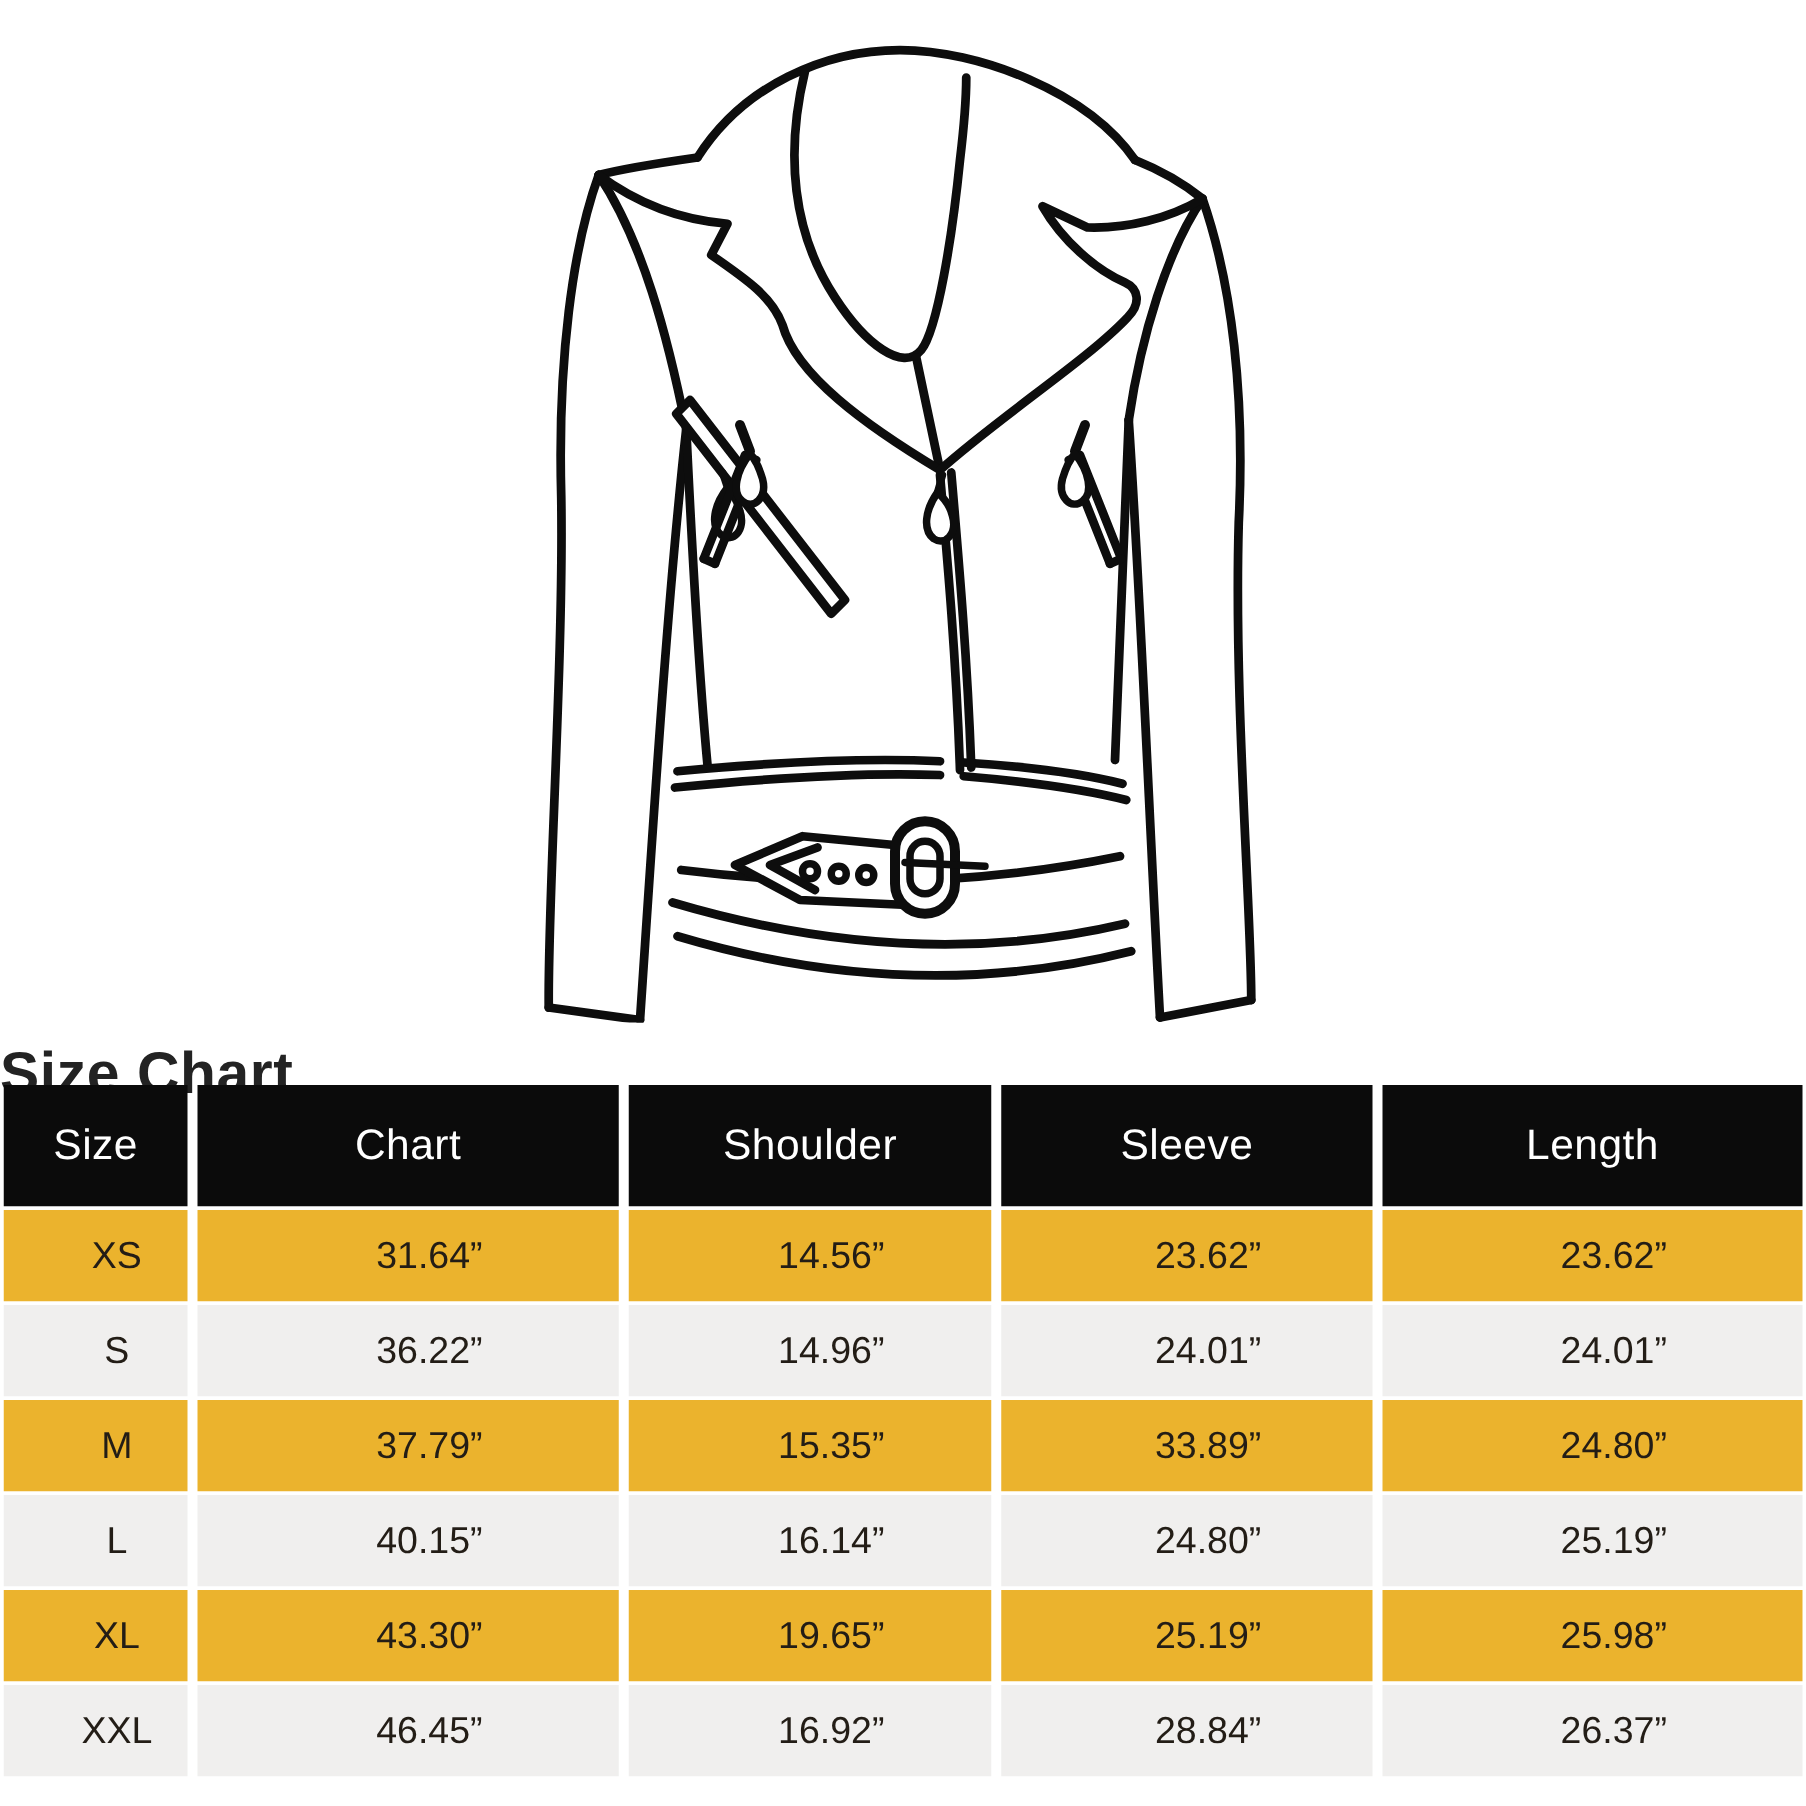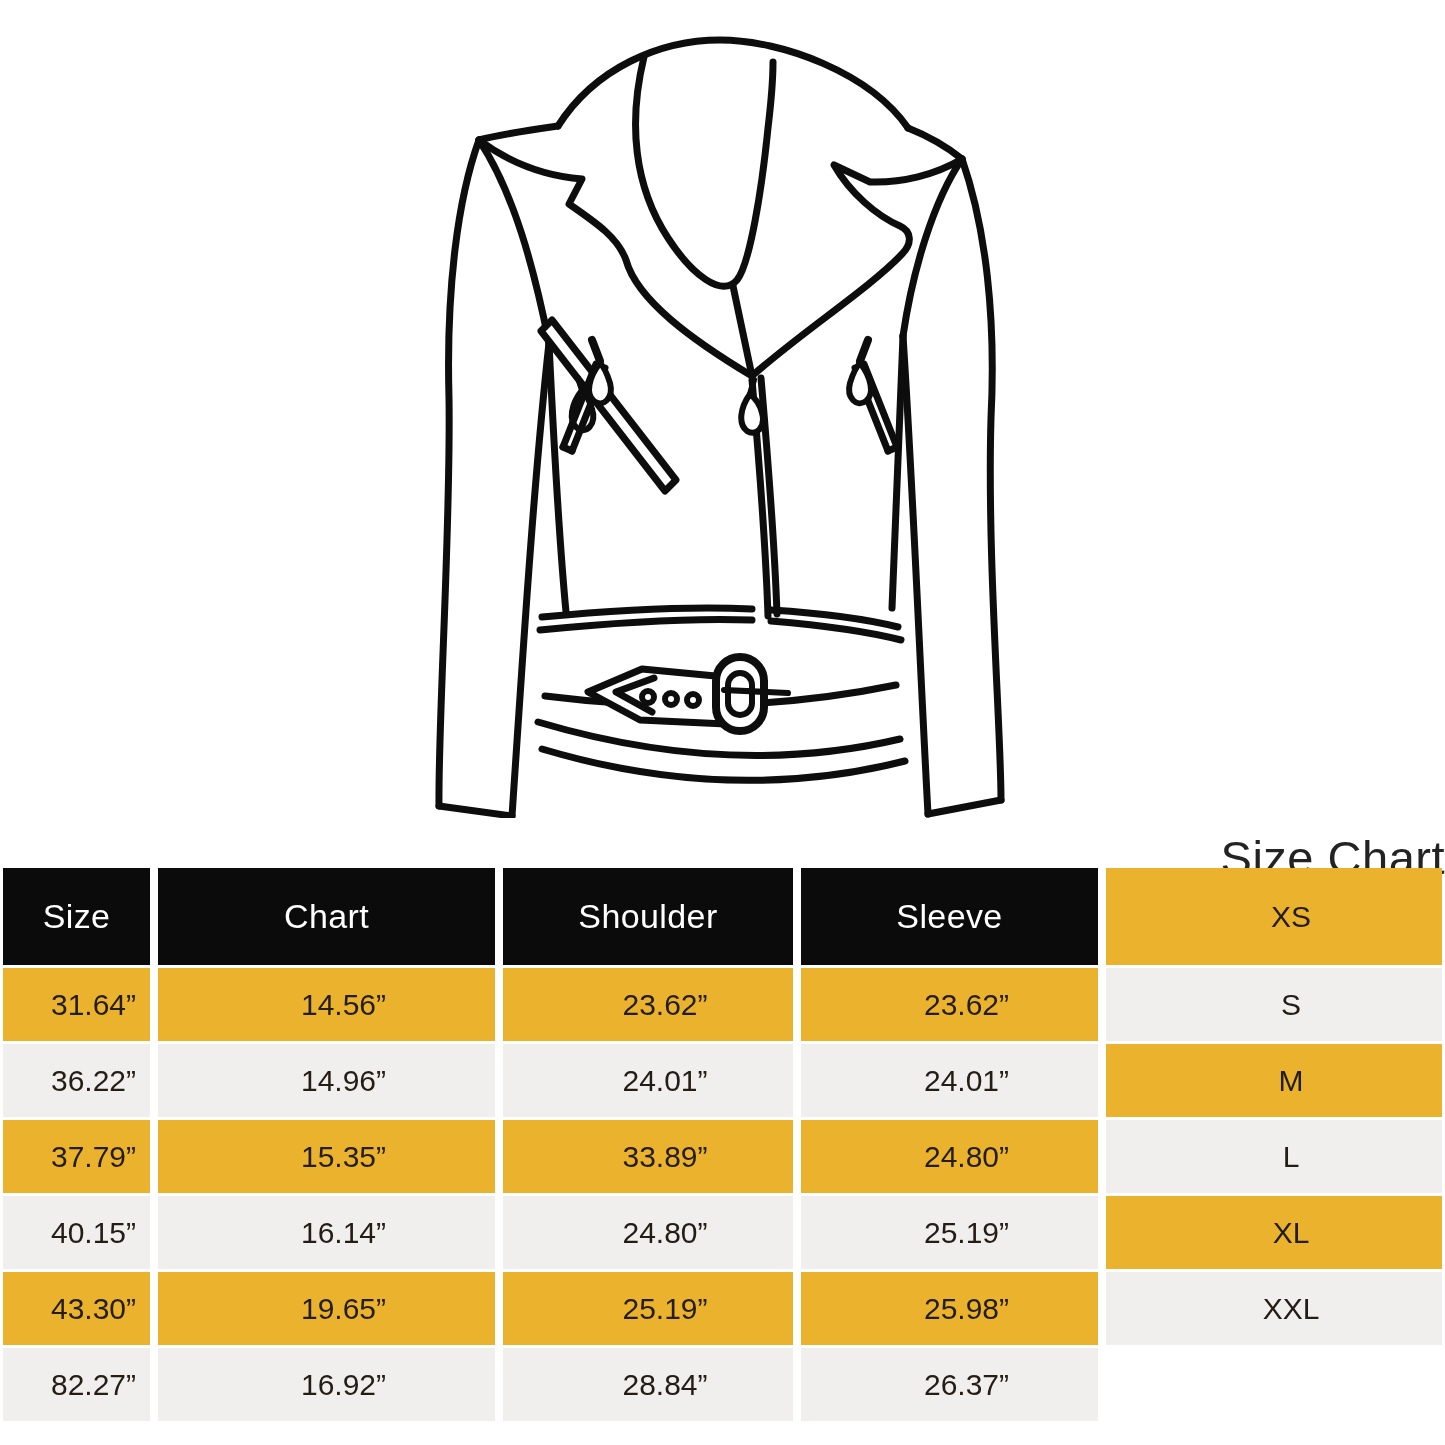--- a/index.html
+++ b/index.html
@@ -5,21 +5,21 @@
   html,body{margin:0;padding:0;}
   body{
     width:1445px;height:1445px;position:relative;overflow:hidden;
     background:#ffffff;
     font-family:"Liberation Sans","DejaVu Sans",sans-serif;
   }
   .jacket-wrap{position:absolute;left:430px;top:28px;width:580px;height:790px;}
   .jacket-wrap svg{display:block;width:100%;height:100%;}
   .title{
     position:absolute;top:830px;left:0;width:100%;
-    text-align:right;font-size:47px;font-weight:400;
+    text-align:left;font-size:47px;font-weight:700;
     color:var(--title-text,#232323);letter-spacing:0.5px;
   }
   .size-table{
     position:absolute;top:868px;left:3px;width:1322px;
     display:grid;
     grid-template-columns:147px 337px 290px 297px 336px;
     grid-template-rows:97px repeat(6,73px);
     column-gap:8px;row-gap:3px;
   }
   .size-table > div{
@@ -104,20 +104,21 @@
   </svg>
 </div>
 
 <div class="title">Size Chart</div>
 
 <div class="size-table">
     <div class="th">Size</div>
     <div class="th">Chart</div>
     <div class="th">Shoulder</div>
     <div class="th">Sleeve</div>
+    <div class="th">Length</div>
     <div class="td yellow">XS</div>
     <div class="td yellow">31.64”</div>
     <div class="td yellow">14.56”</div>
     <div class="td yellow">23.62”</div>
     <div class="td yellow">23.62”</div>
     <div class="td gray">S</div>
     <div class="td gray">36.22”</div>
     <div class="td gray">14.96”</div>
     <div class="td gray">24.01”</div>
     <div class="td gray">24.01”</div>
@@ -130,17 +131,17 @@
     <div class="td gray">40.15”</div>
     <div class="td gray">16.14”</div>
     <div class="td gray">24.80”</div>
     <div class="td gray">25.19”</div>
     <div class="td yellow">XL</div>
     <div class="td yellow">43.30”</div>
     <div class="td yellow">19.65”</div>
     <div class="td yellow">25.19”</div>
     <div class="td yellow">25.98”</div>
     <div class="td gray">XXL</div>
-    <div class="td gray">82.27”</div>
+    <div class="td gray">46.45”</div>
     <div class="td gray">16.92”</div>
     <div class="td gray">28.84”</div>
     <div class="td gray">26.37”</div>
   </div>
 
 </body></html>

